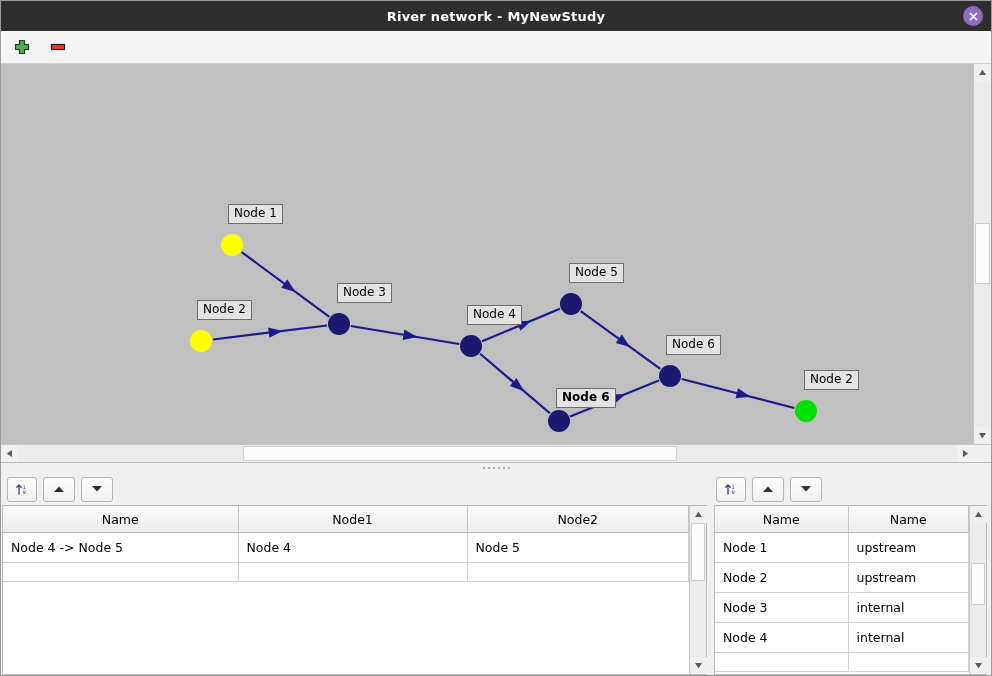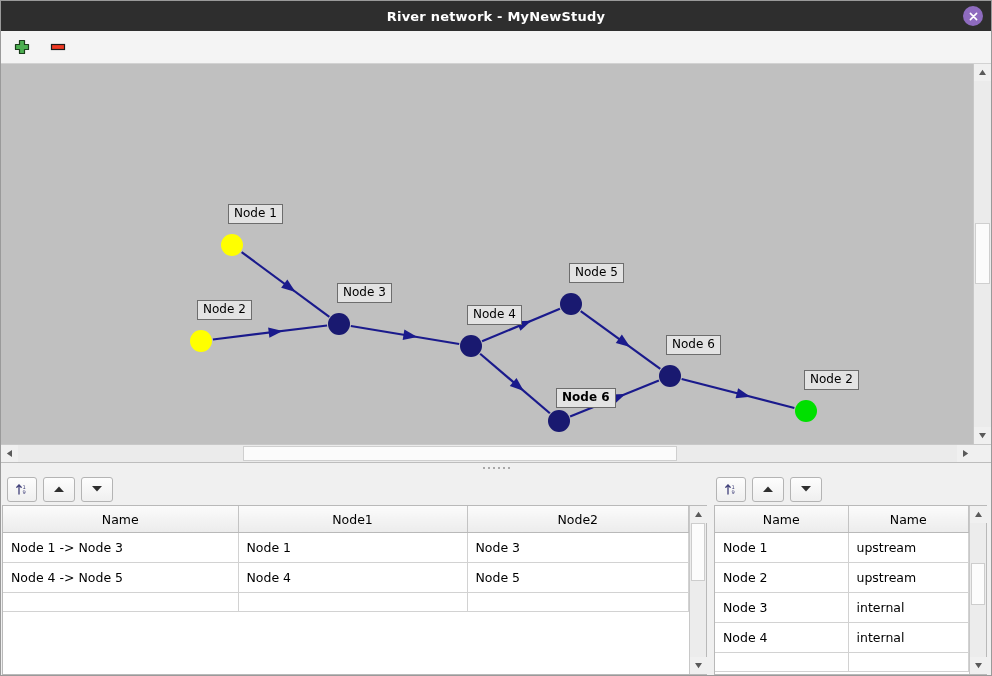--- a/index.html
+++ b/index.html
@@ -333,25 +333,20 @@
               </colgroup>
             <thead>
               <tr>
                 <th>Name</th>
                 <th>Node1</th>
                 <th>Node2</th>
               </tr>
             </thead>
             <tbody id="reaches-body">
                 <tr>
-                  <td>Node 1 -&gt; Node 3</td>
-                  <td>Node 1</td>
-                  <td>Node 3</td>
-                </tr>
-                <tr>
                   <td>Node 4 -&gt; Node 5</td>
                   <td>Node 4</td>
                   <td>Node 5</td>
                 </tr>
                 <tr class="empty">
                   <td></td>
                   <td></td>
                   <td></td>
                 </tr>
               </tbody>

